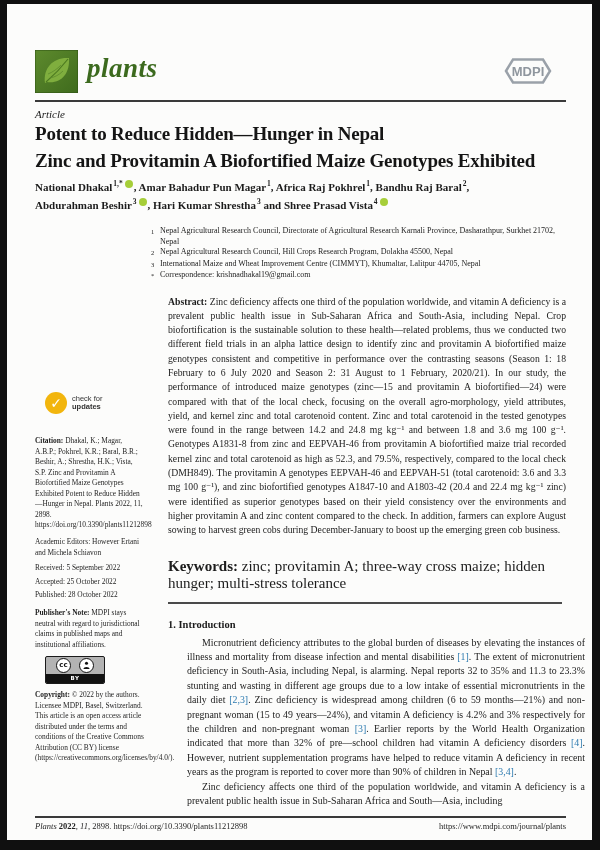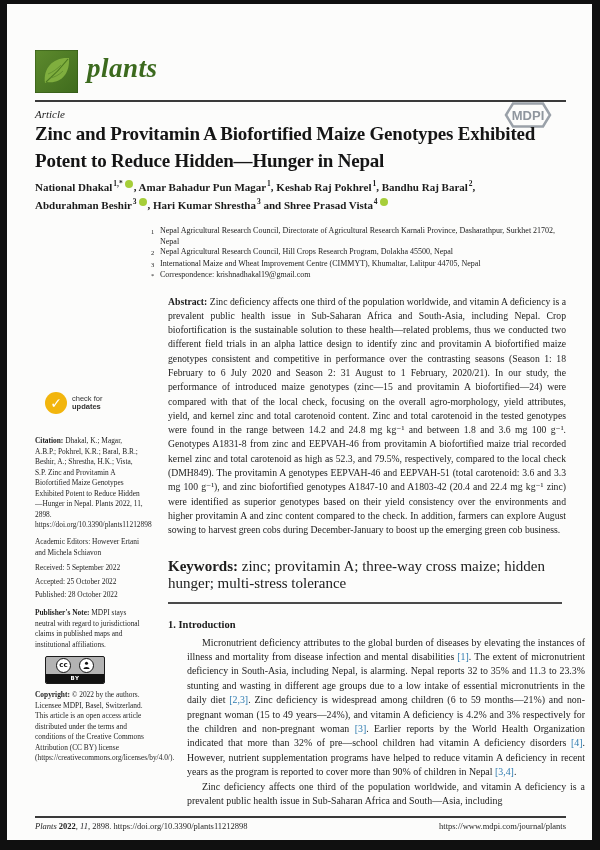--- a/index.html
+++ b/index.html
@@ -10,21 +10,21 @@
   }
   .page{
     position:absolute;left:7px;top:4px;width:585px;height:836px;
     background:#fcfcfb;overflow:hidden;
   }
   .abs{position:absolute;}
 
   
   .logo-box{left:28px;top:46px;width:43px;height:43px;}
   .logo-text{left:80px;top:49px;font-size:27px;font-style:italic;font-weight:600;color:#3c6a1e;letter-spacing:.5px;}
-  .mdpi{left:492px;top:52px;margin-top:44px;}
+  .mdpi{left:492px;top:52px;}
   .header-rule{left:28px;top:96px;width:531px;height:2px;background:#3a3a3a;}
   .article-label{left:28px;top:104px;font-size:11px;font-style:italic;color:#222;}
   .title{left:28px;top:116px;width:540px;font-size:19px;line-height:27px;font-weight:bold;color:#151515;letter-spacing:-.2px;}
   .authors{left:28px;top:172px;width:531px;font-size:11px;line-height:15px;font-weight:bold;color:#1c1c1c;}
   .authors sup{font-size:7.5px;font-weight:bold;}
   .orcid{display:inline-block;width:8px;height:8px;border-radius:50%;background:#a6ce39;margin:0 1px 0 2px;position:relative;top:-3px;}
 
   
   .right-col{left:144px;top:222px;width:415px;color:#1c1c1c;}
   .aff-row{display:flex;font-size:8px;line-height:10.5px;}
@@ -82,26 +82,26 @@
   <div class="abs mdpi">
     <svg width="58" height="30" viewBox="0 0 116 60">
       <polygon points="14,30 28,7 88,7 102,30 88,53 28,53" fill="none" stroke="#9aa1a9" stroke-width="5"></polygon>
       <text x="58" y="39" text-anchor="middle" font-family="Liberation Sans, sans-serif" font-size="26" font-weight="bold" fill="#8f969e">MDPI</text>
     </svg>
   </div>
   <div class="abs header-rule"></div>
 
   <div class="abs article-label">Article</div>
   <div class="abs title">
+    <div>Potent to Reduce Hidden—Hunger in Nepal</div>
     <div>Zinc and Provitamin A Biofortified Maize Genotypes Exhibited</div>
-    <div>Potent to Reduce Hidden—Hunger in Nepal</div>
   </div>
 
   <div class="abs authors">
-    <span><span>National Dhakal</span> <sup>1,*</sup><span class="orcid"></span><span>, </span></span><span><span>Amar Bahadur Pun Magar</span> <sup>1</sup><span>, </span></span><span><span>Keshab Raj Pokhrel</span> <sup>1</sup><span>, </span></span><span><span>Bandhu Raj Baral</span> <sup>2</sup><span>,</span></span><br>
+    <span><span>National Dhakal</span> <sup>1,*</sup><span class="orcid"></span><span>, </span></span><span><span>Amar Bahadur Pun Magar</span> <sup>1</sup><span>, </span></span><span><span>Africa Raj Pokhrel</span> <sup>1</sup><span>, </span></span><span><span>Bandhu Raj Baral</span> <sup>2</sup><span>,</span></span><br>
     <span><span>Abdurahman Beshir</span> <sup>3</sup><span class="orcid"></span><span>, </span></span><span><span>Hari Kumar Shrestha</span> <sup>3</sup><span> and </span></span><span><span>Shree Prasad Vista</span> <sup>4</sup><span class="orcid"></span></span>
   </div>
 
   <div class="abs right-col">
     <div>
       <div class="aff-row">
           <span class="aff-sup">1</span>
           <span class="aff-text">Nepal Agricultural Research Council, Directorate of Agricultural Research Karnali Province, Dasharathpur, Surkhet 21702, Nepal</span>
         </div>
       <div class="aff-row">

